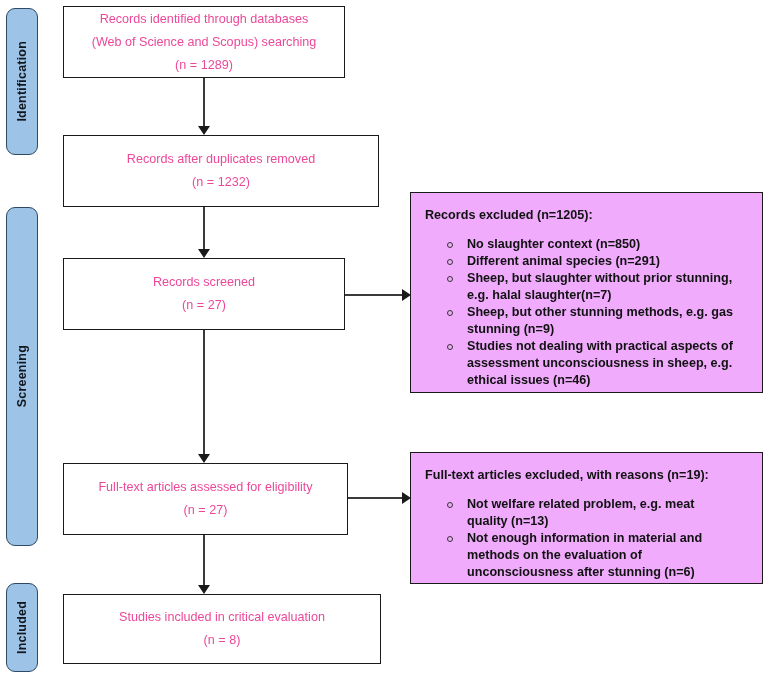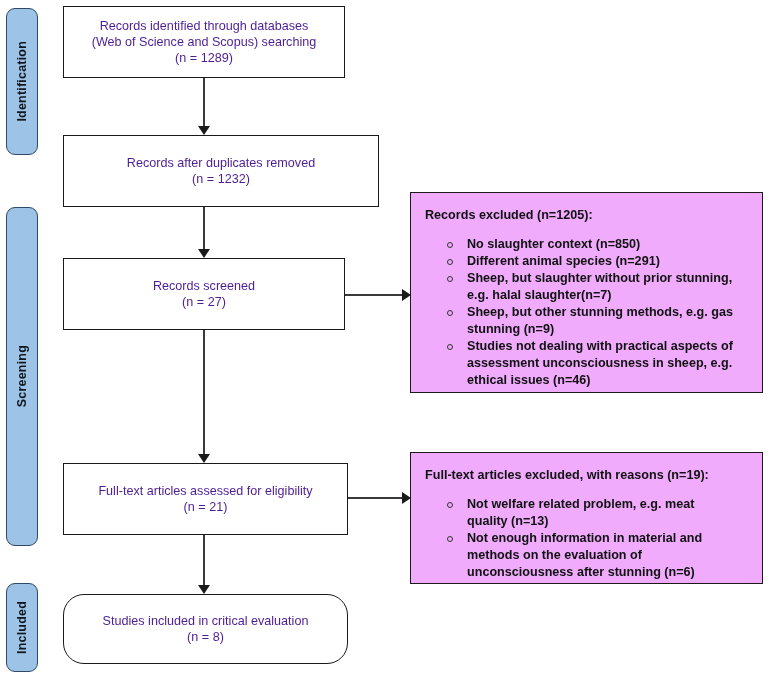--- a/index.html
+++ b/index.html
@@ -46,22 +46,22 @@
     background: #ffffff;
     border: 1.9px solid #1a1a1a;
     box-sizing: border-box;
     display: flex;
     align-items: center;
     justify-content: center;
     text-align: center;
   }
   .flow-box .box-text {
     font-size: 12.6px;
-    line-height: 16px;
-    color: #4c1d95;
+    line-height: 23px;
+    color: #ec4899;
     padding: 0 8px;
     white-space: pre-line;
   }
 
   
   .side-box {
     position: absolute;
     background: #f0abfc;
     border: 1.9px solid #1a1a1a;
     box-sizing: border-box;
@@ -154,24 +154,24 @@
 (n = 1232)</span>
   </div>
 
   <div class="flow-box" style="left:63px; top:258px; width:282px; height:72px;">
     <span class="box-text">Records screened
 (n = 27)</span>
   </div>
 
   <div class="flow-box" style="left:63px; top:463px; width:285px; height:72px;">
     <span class="box-text">Full-text articles assessed for eligibility
-(n = 21)</span>
-  </div>
-
-  <div class="flow-box" style="left:63px; top:594px; width:285px; height:70px;border-radius:21px;">
+(n = 27)</span>
+  </div>
+
+  <div class="flow-box" style="left:63px; top:594px; width:318px; height:70px;">
     <span class="box-text">Studies included in critical evaluation
 (n = 8)</span>
   </div>
 
   <div class="side-box" style="left:410px; top:192px; width:353px; height:201px;">
     <div class="side-title">Records excluded (n=1205):</div>
     <ul>
       <li>
         <span class="bullet-marker"></span>
         <span>No slaughter context (n=850)</span>

